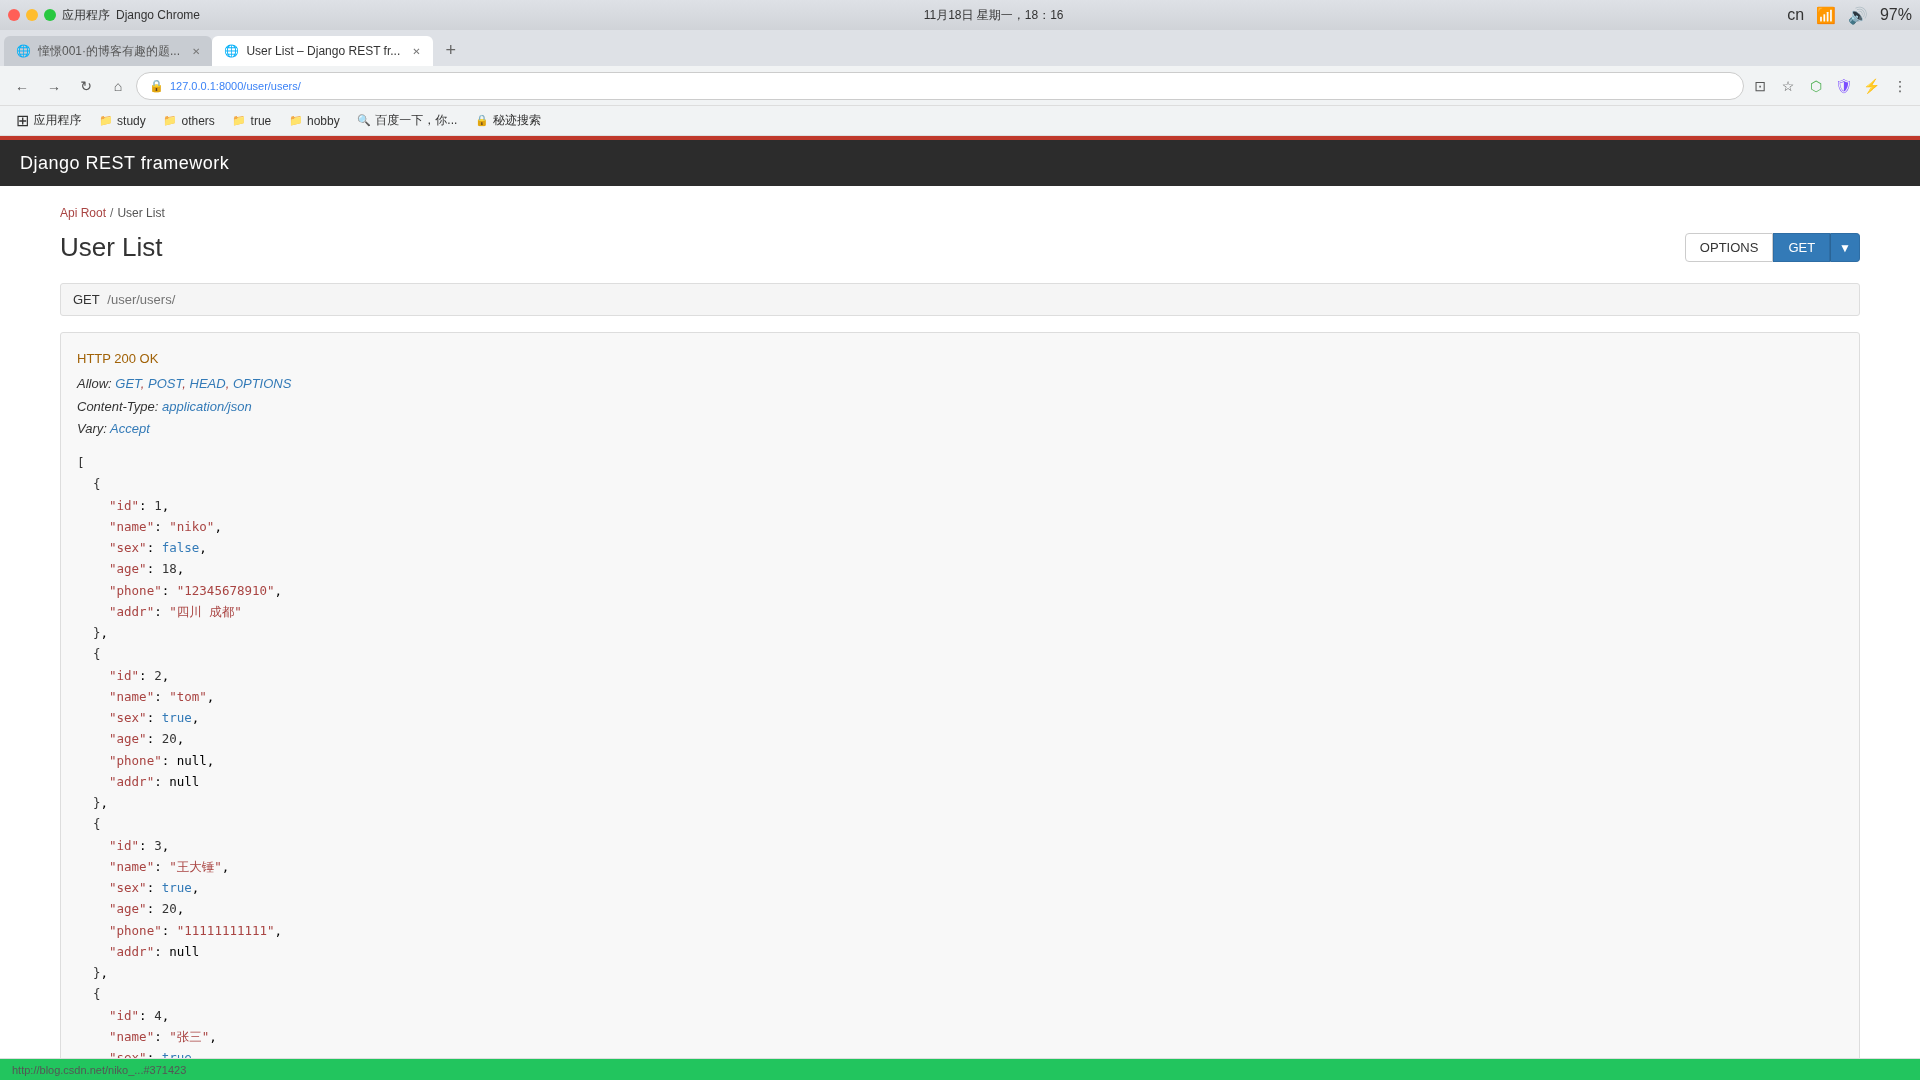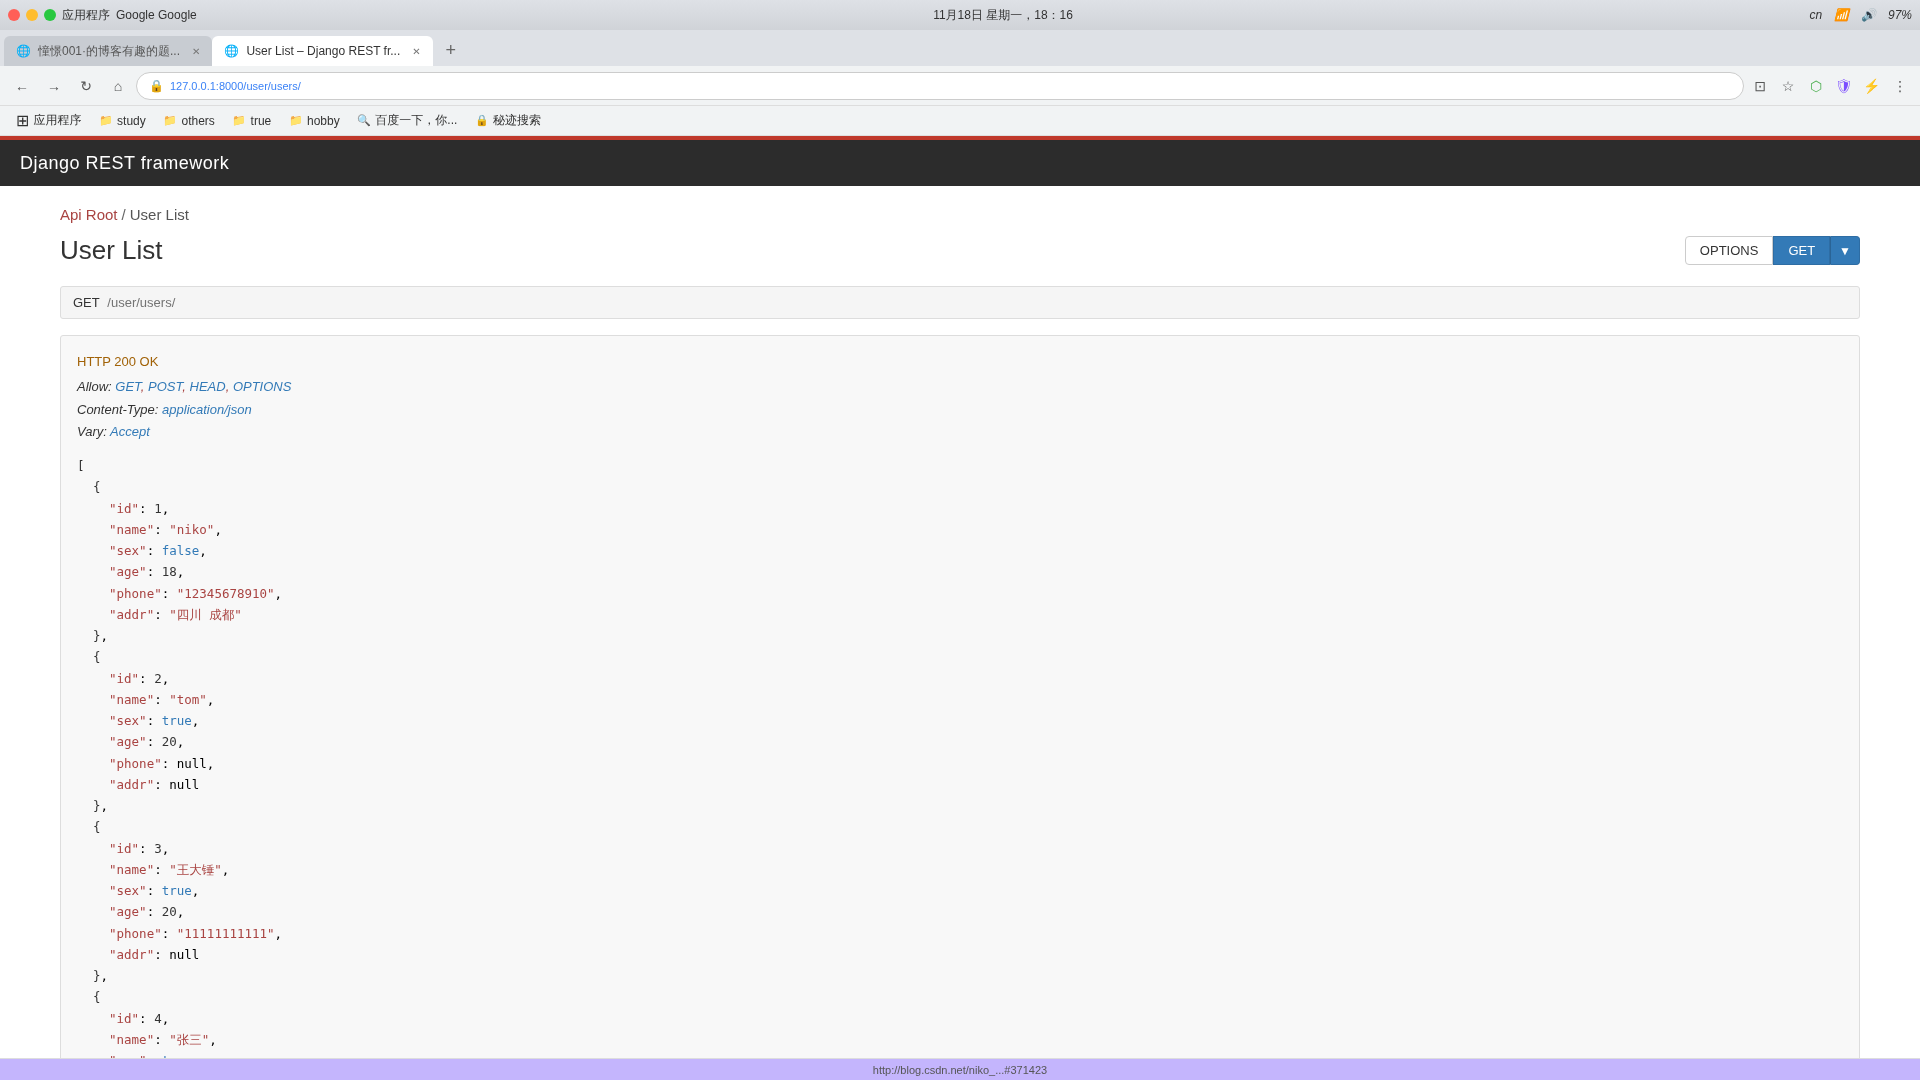--- a/index.html
+++ b/index.html
@@ -12,21 +12,21 @@
     .title-bar {
       height: 30px;
       background: linear-gradient(to bottom, #dee1e6, #d0d3d8);
       display: flex;
       align-items: center;
       padding: 0 8px;
       gap: 8px;
     }
     .title-bar-left { font-size: 12px; color: #333; display: flex; align-items: center; gap: 6px; }
     .title-bar-center { flex: 1; text-align: center; font-size: 12px; color: #333; }
-    .title-bar-right { font-size: 12px; color: #333; display: flex; align-items: center; gap: 12px; font-style: italic; }
+    .title-bar-right { font-size: 16px; color: #333; display: flex; align-items: center; gap: 12px; }
 
     
     .tab-bar {
       height: 36px;
       background: #dee1e6;
       display: flex;
       align-items: flex-end;
       padding: 0 4px;
     }
     .tab {
@@ -127,21 +127,21 @@
 
     
     .main-content {
       background: #fff;
       min-height: 800px;
       padding: 20px 60px;
     }
 
     
     .breadcrumb {
-      font-size: 15px;
+      font-size: 12px;
       margin-bottom: 12px;
       display: flex;
       align-items: center;
       gap: 4px;
     }
     .breadcrumb-link { color: #a94442; text-decoration: none; }
     .breadcrumb-sep { color: #666; }
     .breadcrumb-current { color: #555; }
 
     
@@ -222,25 +222,25 @@
     .json-indent-1 { padding-left: 16px; }
     .json-indent-2 { padding-left: 32px; }
 
     
     .status-bar {
       position: fixed;
       bottom: 0;
       left: 0;
       right: 0;
       height: 22px;
-      background: #c4b5fd;
+      background: #22c55e;
       border-top: 1px solid #ddd;
       display: flex;
       align-items: center;
-      justify-content: center;
+      justify-content: flex-start;
       padding: 0 12px;
       font-size: 11px;
       color: #555;
     }
   </style>
 </head>
 <body>
 
 <div class="browser-frame">
 
@@ -250,21 +250,21 @@
       <svg width="12" height="12">
           <circle cx="6" cy="6" r="6" fill="#ff5f57"></circle>
         </svg>
       <svg width="12" height="12">
           <circle cx="6" cy="6" r="6" fill="#ffbd2e"></circle>
         </svg>
       <svg width="12" height="12">
           <circle cx="6" cy="6" r="6" fill="#28c840"></circle>
         </svg>
       <span>应用程序</span>
-      <span>Google Google</span>
+      <span>Django Chrome</span>
     </div>
     <div class="title-bar-center">
       <span>11月18日 星期一，18：16</span>
     </div>
     <div class="title-bar-right">
       <span>cn</span>
       <span>📶</span>
       <span>🔊</span>
       <span>97%</span>
     </div>

